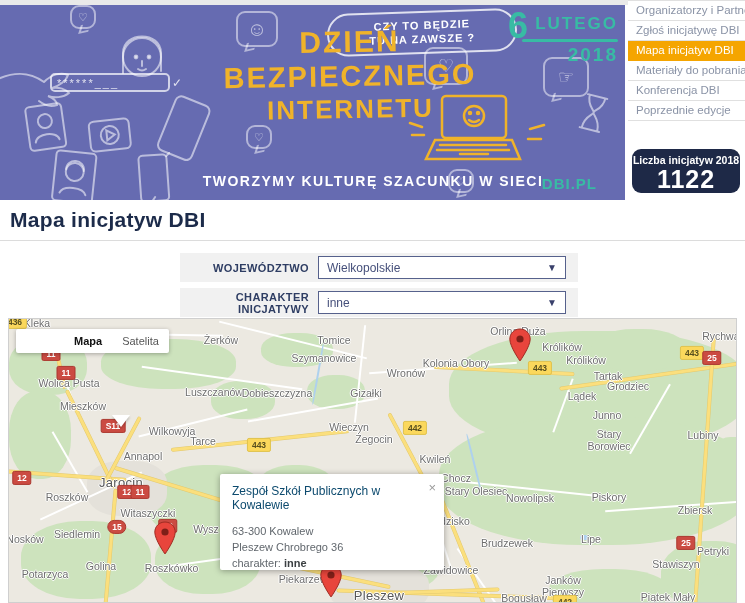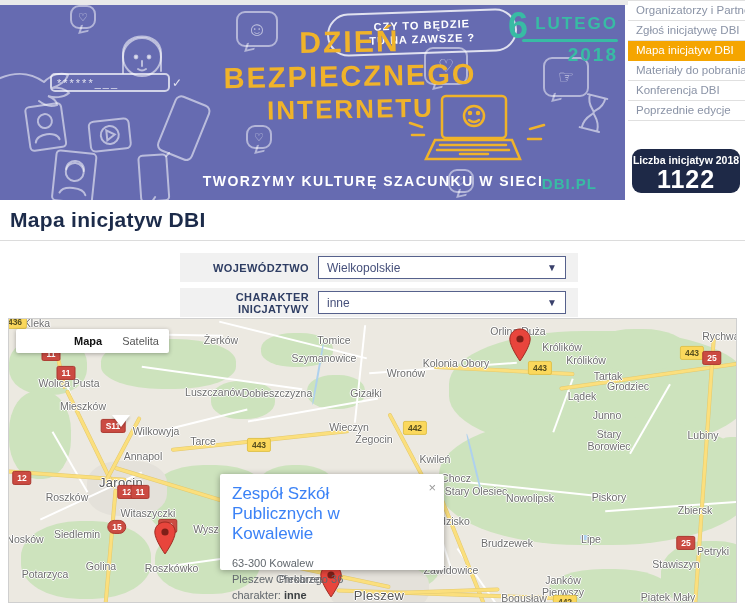--- a/index.html
+++ b/index.html
@@ -89,21 +89,21 @@
   .marker { position:absolute; transform:translate(-50%,-100%); cursor:pointer; }
 
   #map-control { position:absolute; left:7px; top:10px; display:flex; background:#fff;
                  box-shadow:0 1px 4px rgba(0,0,0,.3); border-radius:2px; height:24px; z-index:30; }
   #map-control .mcbtn { padding:0 10px; font-size:11px; line-height:24px; color:#565656; cursor:pointer; }
   #map-control .mcbtn.sel { font-weight:bold; color:#111;margin-left:48px; }
 
   #infowin { position:absolute; left:211px; top:155px; width:224px; height:96px; background:#fff;
              border-radius:2px; box-shadow:0 1px 6px rgba(0,0,0,.35); z-index:40;
              padding:10px 12px; }
-  #infowin .iwtitle { font-size:17px; color:#3b82f6; padding-right:12px; }
+  #infowin .iwtitle { font-size:12px; color:#0c4a6e; padding-right:12px; }
   #infowin .iwbody { margin-top:11px; font-size:11px; color:#61676d; line-height:16px; }
   #infowin .iwbold { font-weight:bold; color:#3c4043; }
   #infowin .iwclose { position:absolute; top:6px; right:8px; font-size:13px; color:#9a9a9a; cursor:pointer; }
   #iwtail { position:absolute; left:103px; top:96px; width:0; height:0; z-index:41;
             border-left:9px solid transparent; border-right:9px solid transparent;
             border-top:12px solid #fff; filter:drop-shadow(0 2px 1px rgba(0,0,0,.2)); }
 </style>
 </head>
 <body>
 
@@ -337,21 +337,21 @@
         <div class="mlabel" style="left: 446px; top: 202px;">dzisko</div>
         <div class="mlabel" style="left: 498px; top: 224px;">Brudzewek</div>
         <div class="mlabel" style="left: 582px; top: 220px;">Lipe</div>
         <div class="mlabel" style="left: 704px; top: 232px;">Petryki</div>
         <div class="mlabel" style="left: 667px; top: 245px;">Stawiszyn</div>
         <div class="mlabel" style="left: 442px; top: 251px;">Zawidowice</div>
         <div class="mlabel" style="left: 554px; top: 267px;">Janków
 Pierwszy</div>
         <div class="mlabel" style="left: 515px; top: 279px;">Bogusław</div>
         <div class="mlabel" style="left: 659px; top: 278px;">Piątek Mały</div>
-        <div class="mlabel" style="left: 147px; top: 112px; text-align: center;">Wilkowyja</div>
+        <div class="mlabel" style="left: 163px; top: 112px; text-align: center;">Wilkowyja</div>
         <div class="mlabel" style="left: 194px; top: 122px;">Tarce</div>
         <div class="mlabel" style="left: 134px; top: 137px;">Annapol</div>
         <div class="mlabel big" style="left: 112px; top: 164px;">Jarocin</div>
         <div class="mlabel" style="left: 58px; top: 178px;">Roszków</div>
         <div class="mlabel" style="left: 16px; top: 220px;">Nosków</div>
         <div class="mlabel" style="left: 68px; top: 215px;">Siedlemin</div>
         <div class="mlabel" style="left: 139px; top: 194px;">Witaszyczki</div>
         <div class="mlabel" style="left: 197px; top: 210px;">Wysz</div>
         <div class="mlabel" style="left: 92px; top: 247px;">Golina</div>
         <div class="mlabel" style="left: 36px; top: 255px;">Potarzyca</div>

